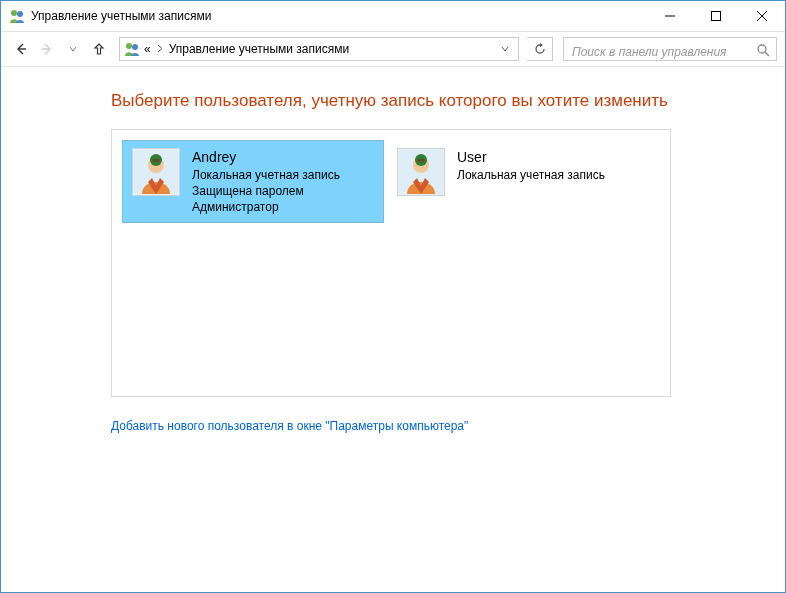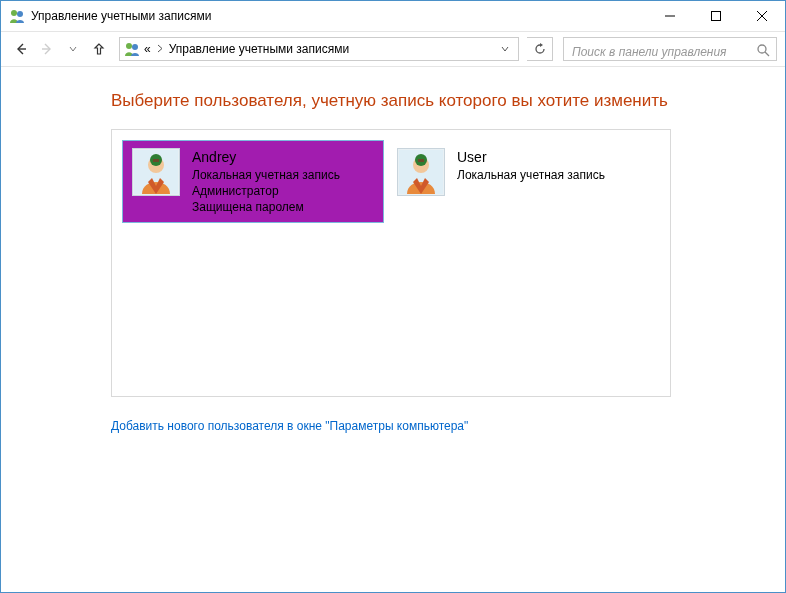--- a/index.html
+++ b/index.html
@@ -115,21 +115,21 @@
     gap: 0;
   }
   .account {
     width: 262px;
     padding: 8px 13px;
     display: flex;
     gap: 12px;
     align-items: flex-start;
   }
   .account.selected {
-    background: #a21caf;
+    background: #7dd3fc;
     border: 1px solid #7bb8dc;
     padding: 7px 9px;
   }
   .account .avatar {
     width: 48px; height: 48px;
     display:flex; align-items:center; justify-content:center;
     background: #e8f0f4;
     border: 1px solid #c8d4dc;
   }
   .account .info { font-size: 12px; line-height: 1.35; }
@@ -247,22 +247,22 @@
           <circle cx="22" cy="15" r="8" fill="#f2c79a"></circle>
           <circle cx="22" cy="10" r="6" fill="#2e7d32"></circle>
           <rect x="19" y="9" width="6" height="3" fill="#6a4a2a"></rect>
           <path d="M8 44 C8 28 36 28 36 44 Z" fill="#e88a3c"></path>
           <path d="M18 28 L22 36 L26 28 L30 32 L22 44 L14 32 Z" fill="#d05a2a"></path>
         </svg>
       </div>
       <div class="info">
         <div class="name">Andrey</div>
         <div>Локальная учетная запись</div>
+        <div>Защищена паролем</div>
         <div>Администратор</div>
-        <div>Защищена паролем</div>
       </div>
     </div>
 
     <div class="account">
       <div class="avatar">
         <svg width="44" height="44" viewBox="0 0 44 44">
           <rect x="0" y="0" width="44" height="44" fill="#dfeef6"></rect>
           <circle cx="22" cy="15" r="8" fill="#f2c79a"></circle>
           <circle cx="22" cy="10" r="6" fill="#2e7d32"></circle>
           <rect x="19" y="9" width="6" height="3" fill="#6a4a2a"></rect>

